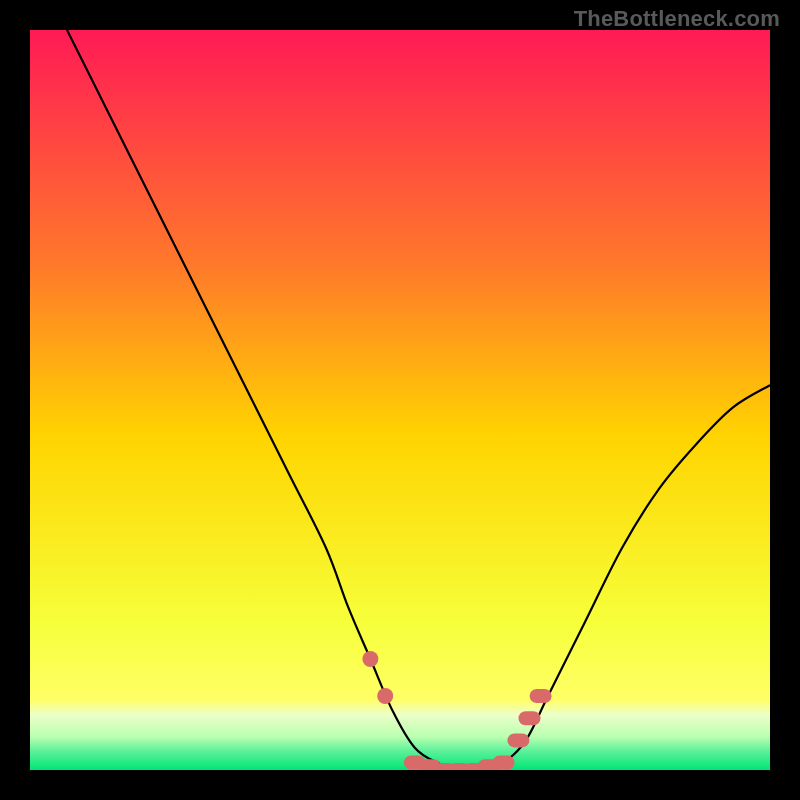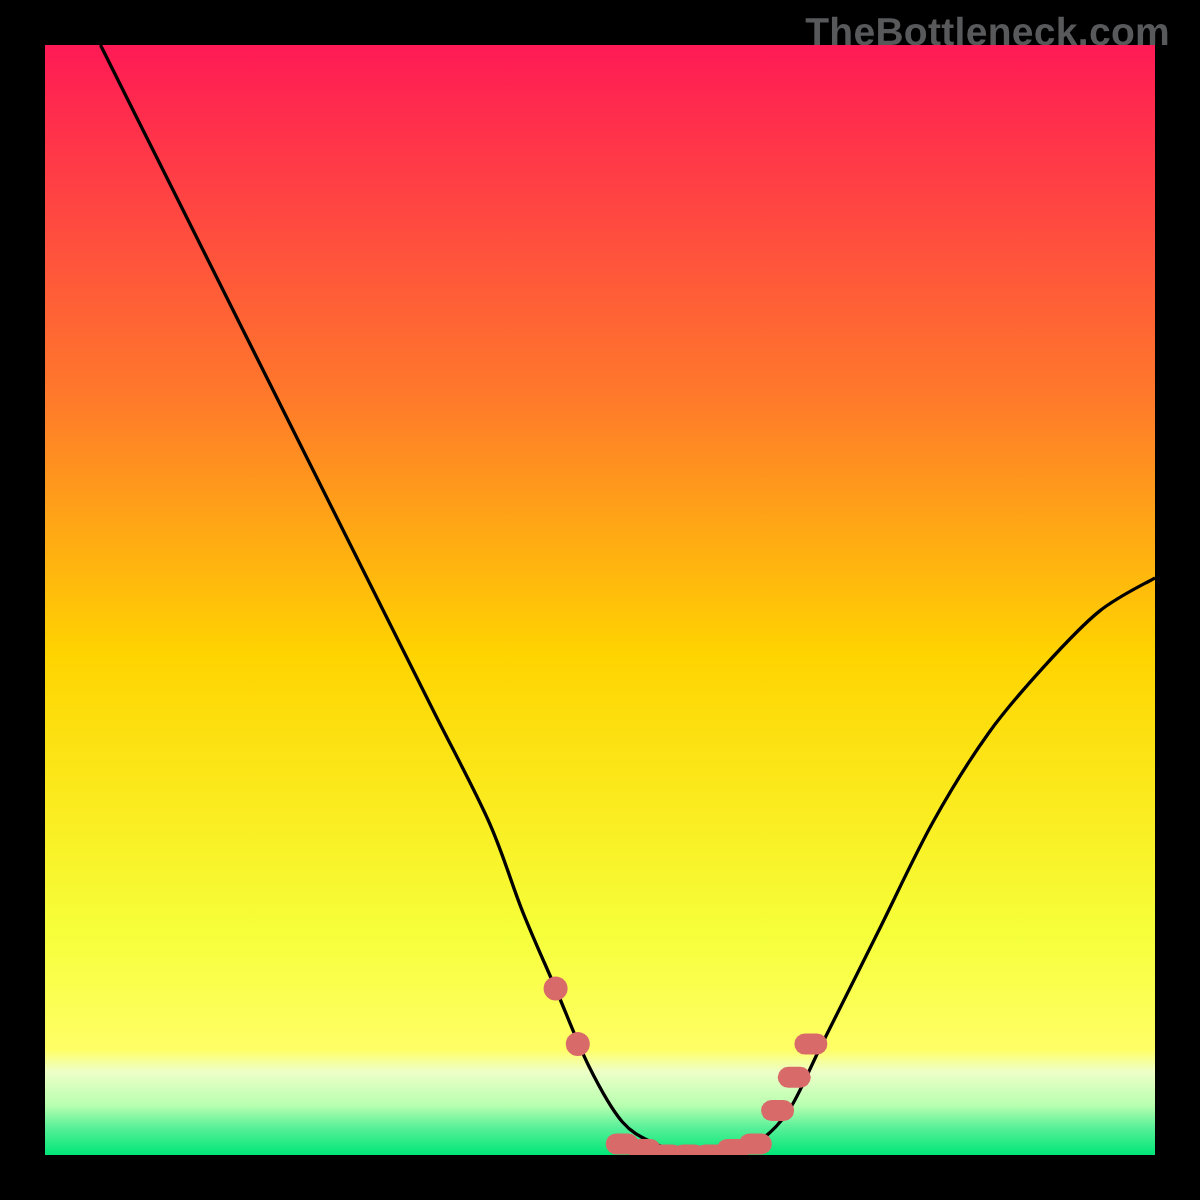--- a/index.html
+++ b/index.html
@@ -1,18 +1,18 @@
 <!DOCTYPE html>
 <html><head>
 <meta charset="utf-8">
 <style>
   html,body{margin:0;padding:0;width:800px;height:800px;overflow:hidden;background:#000;font-family:Arial,Helvetica,sans-serif}
   .frame{position:absolute;inset:0;background:#000}
   .plot{position:absolute;left:30px;top:30px;width:740px;height:740px}
-  .watermark{position:absolute;top:6px;right:20px;color:#58595b;font-size:26px;font-weight:600;letter-spacing:.2px}
+  .watermark{position:absolute;top:6px;right:20px;color:#58595b;font-size:22px;font-weight:600;letter-spacing:.2px}
   svg{display:block}
 </style>
 </head>
 <body>
 
 <div class="frame">
   <div class="watermark">TheBottleneck.com</div>
   <div class="plot">
     <svg id="svg" width="740" height="740" viewBox="0 0 740 740">
         <defs>

